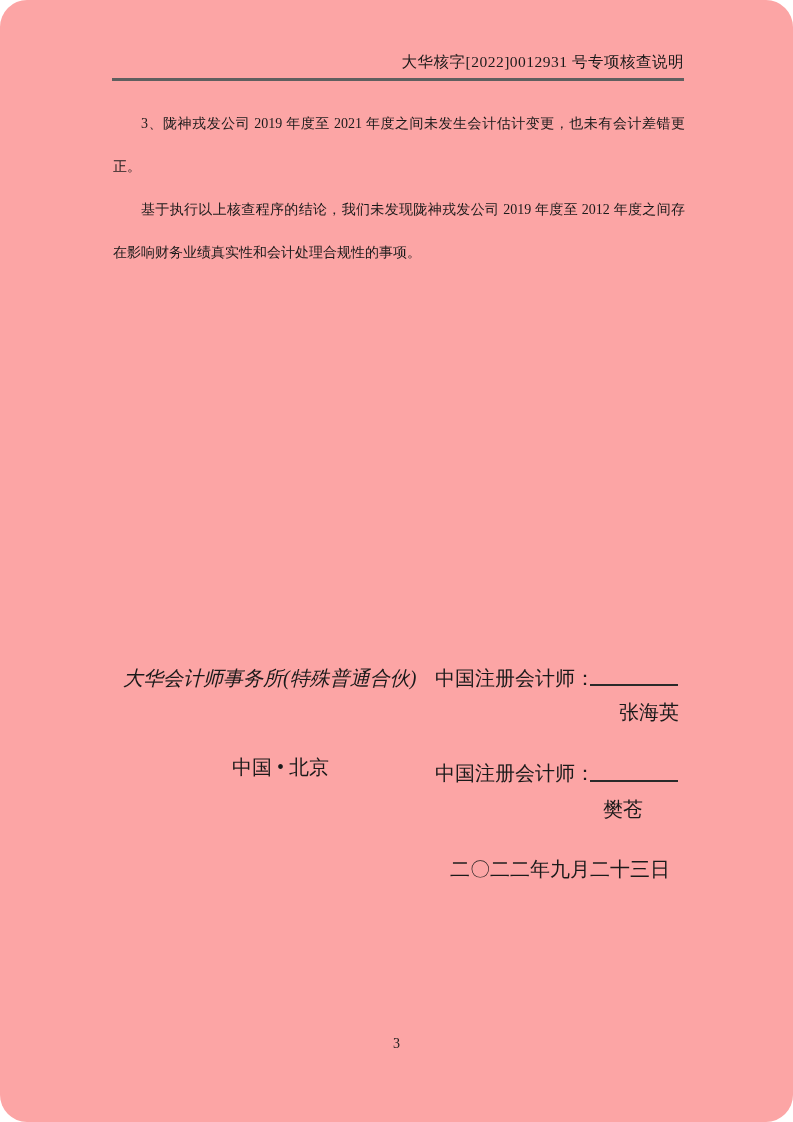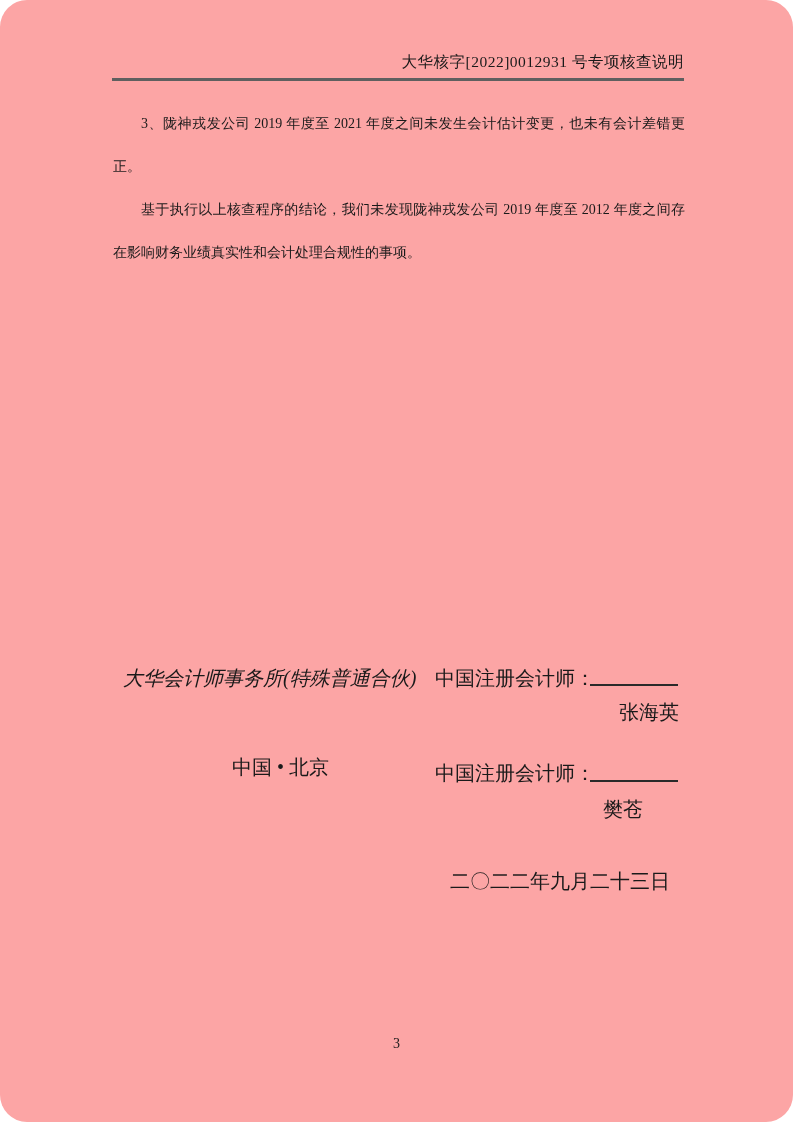--- a/index.html
+++ b/index.html
@@ -84,17 +84,17 @@
   <div class="sig-item" style="left:598px; top:699px;margin-left:21px;">张海英</div>
 
   <div class="sig-item" style="left:232px; top:754px;">中国 • 北京</div>
 
   <div class="sig-item" style="left:435px; top:760px;">中国注册会计师：</div>
 
   <div class="sig-line" style="left:590px; top:780px; width:88px;"></div>
 
   <div class="sig-item" style="left:603px; top:796px;">樊苍</div>
 
-  <div class="sig-item" style="left:450px; top:856px;margin-top:12px;">二〇二二年九月二十三日</div>
+  <div class="sig-item" style="left:450px; top:856px;">二〇二二年九月二十三日</div>
 
   <div class="page-number">3</div>
 
 </div>
 
 </body></html>

